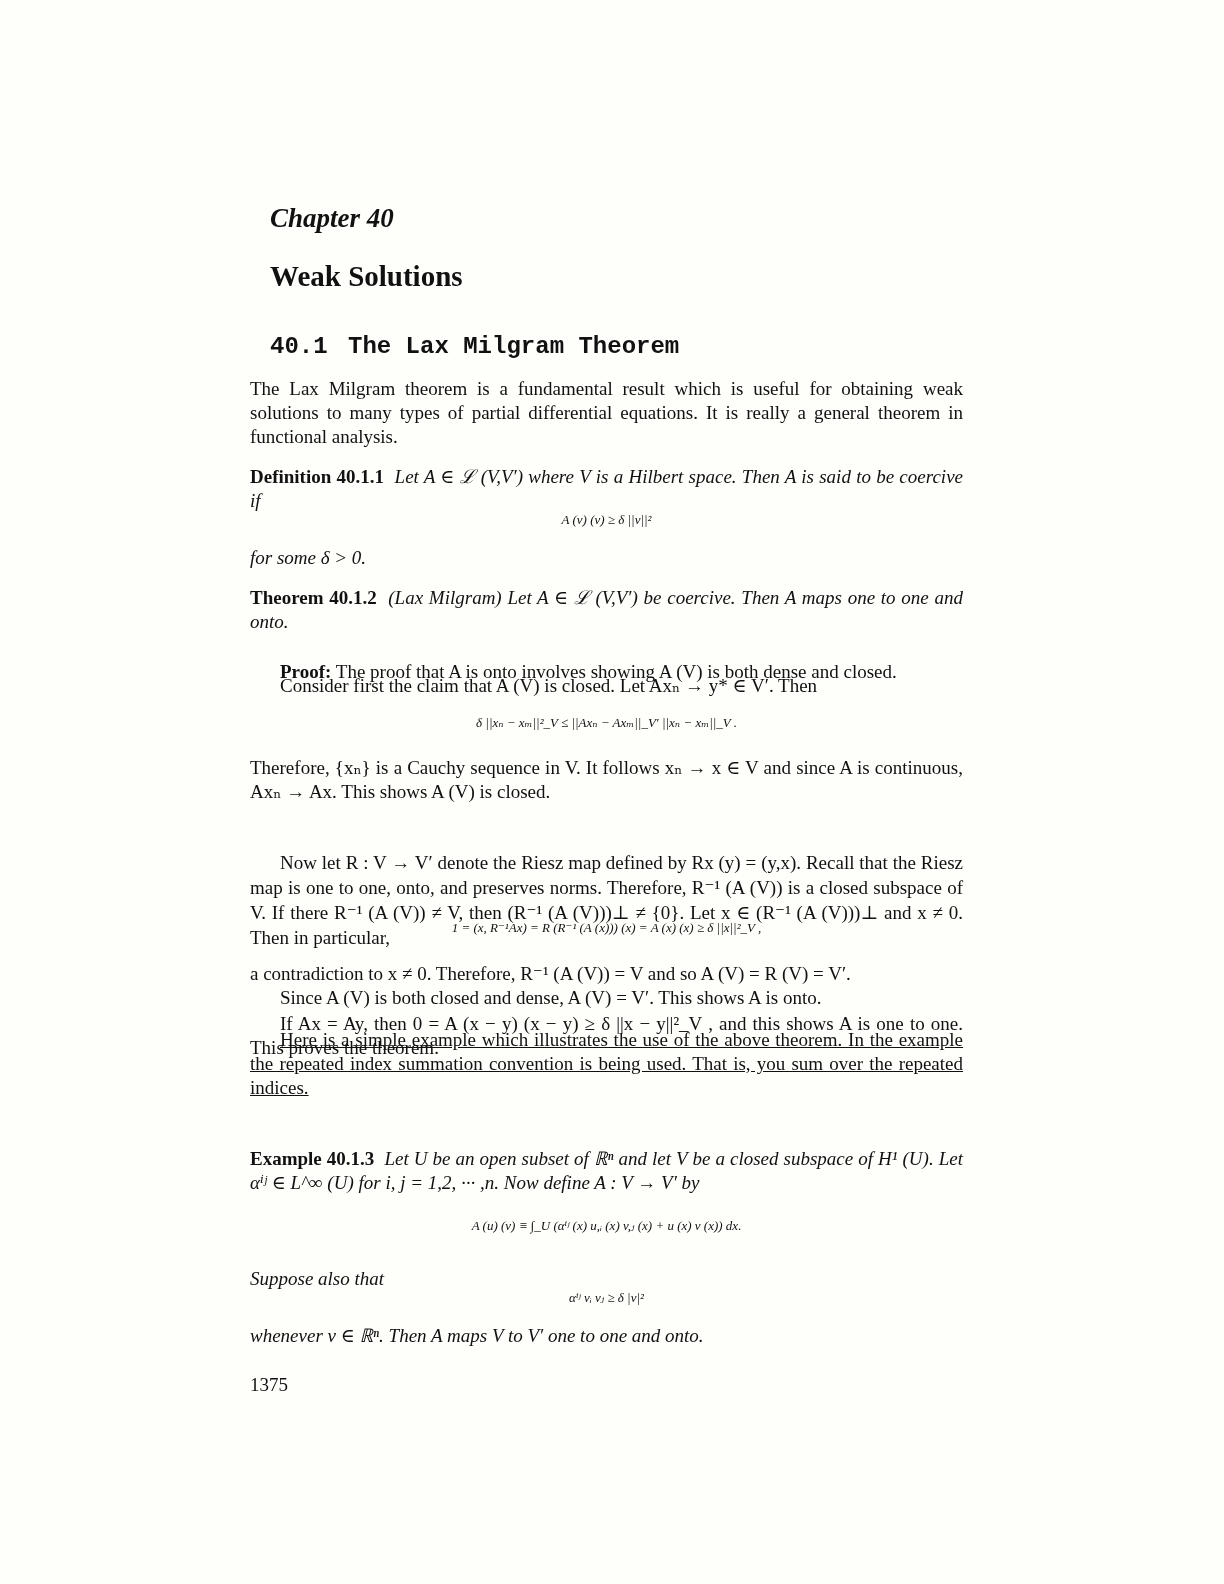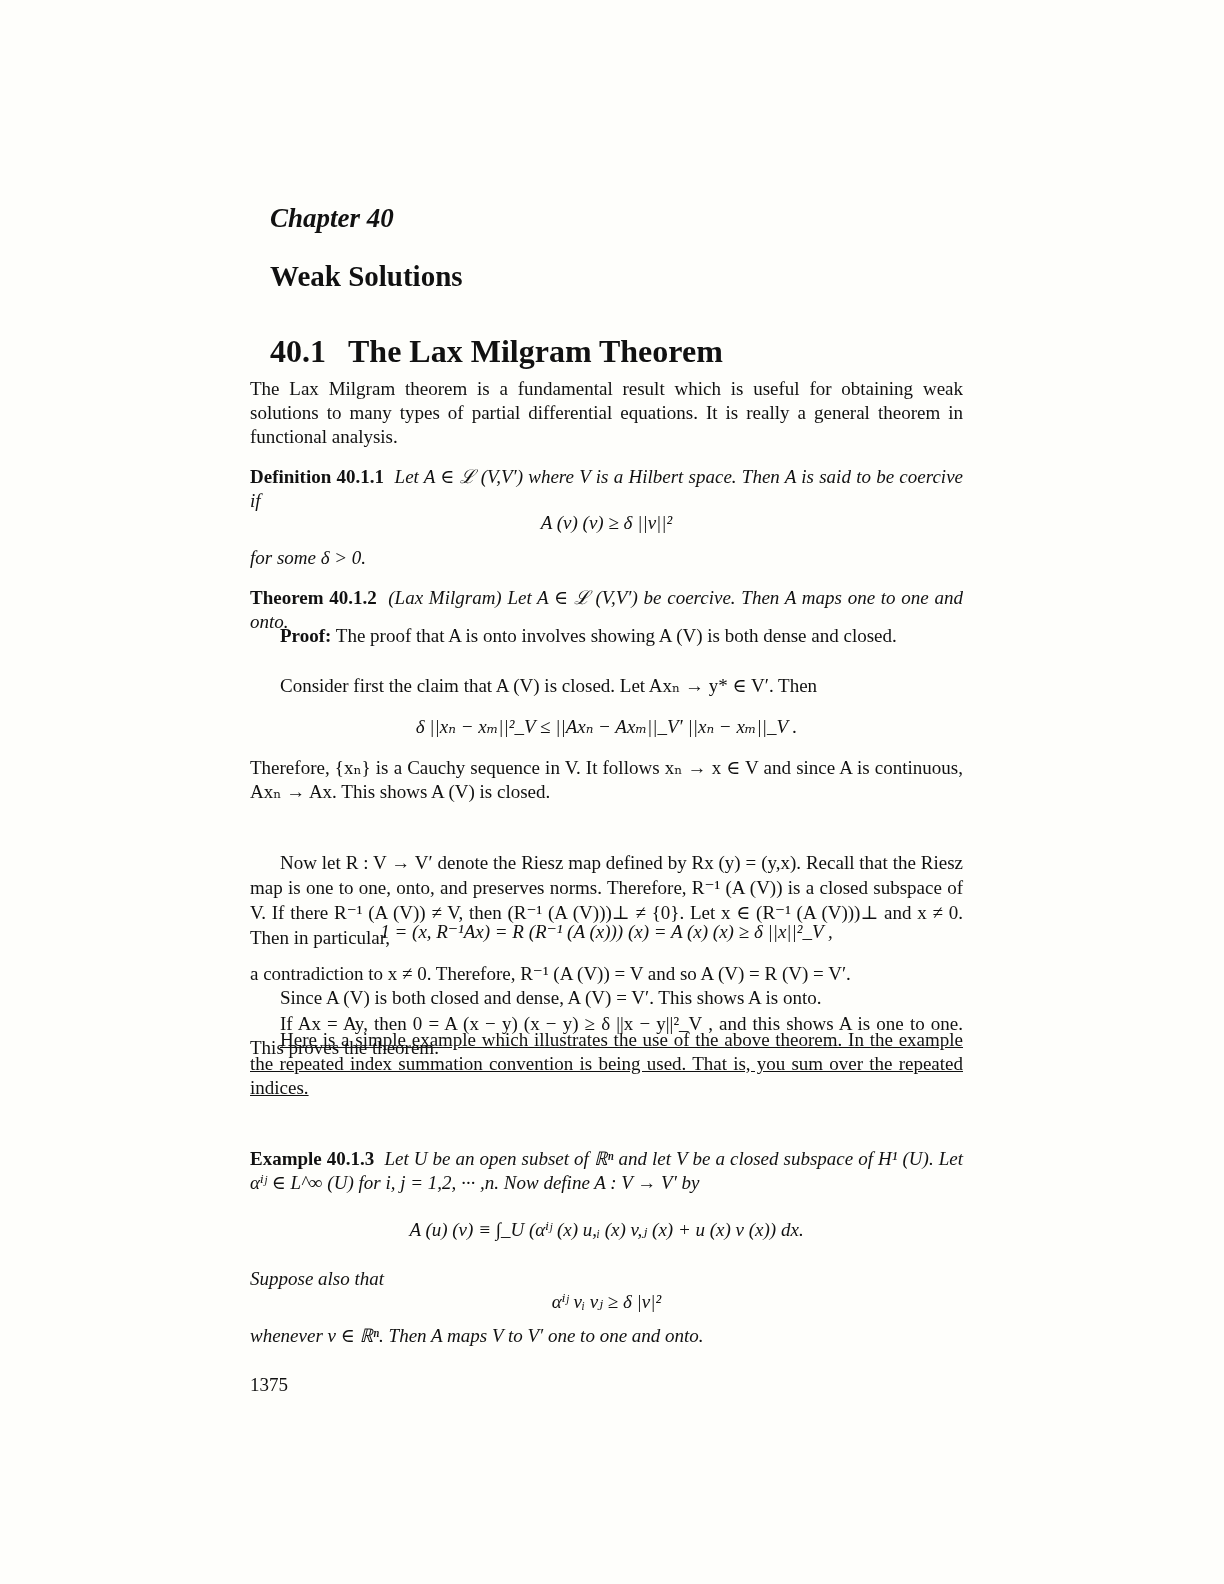--- a/index.html
+++ b/index.html
@@ -8,27 +8,27 @@
     background: #fefefb;
     font-family: "Liberation Serif", "DejaVu Serif", serif;
     color: #111;
     position: relative;
     overflow: hidden;
   }
   .page { position: absolute; left: 250px; top: 0; width: 713px; }
   .abs { position: absolute; }
   .chapter-label { left: 20px; top: 203px; font-size: 27px; font-weight: bold; white-space: nowrap; font-style: italic; }
   .chapter-title { left: 20px; top: 260px; font-size: 29px; font-weight: bold; white-space: nowrap; }
-  .section-title { left: 20px; top: 333px; font-size: 32px; font-weight: bold; white-space: nowrap; }
+  .section-title { left: 20px; top: 333px; font-size: 24px; font-weight: bold; white-space: nowrap; font-family: Liberation Mono, monospace; }
   .section-title .num { display: inline-block; width: 78px; }
   .para { font-size: 19px; line-height: 24px; text-align: justify; left: 0; width: 713px; }
   .indent { text-indent: 30px; }
   .it { font-style: italic; }
   .bf { font-weight: bold; font-style: normal; }
-  .eq { font-size: 19px; white-space: nowrap; text-align: center; left: 0; width: 713px; font-style: italic; }
+  .eq { font-size: 13px; white-space: nowrap; text-align: center; left: 0; width: 713px; font-style: italic; }
   .proofblock { left: 30px; width: 683px; }
   .pagenum { left: 0; width: 713px; top: 1374px; font-size: 19px; }
 </style>
 </head>
 <body>
 
 <div class="page">
 
   <div class="abs chapter-label">Chapter 40</div>
   <div class="abs chapter-title">Weak Solutions</div>
@@ -43,21 +43,21 @@
     <span class="it">Let A ∈ ℒ (V,V′) where V is a Hilbert space. Then A is said to be coercive if</span>
   </div>
   <div class="abs eq" style="top:512px;">A (v) (v) ≥ δ ||v||²</div>
   <div class="abs para it" style="top:546px;">for some δ &gt; 0.</div>
 
   <div class="abs para" style="top:586px;">
     <span class="bf">Theorem 40.1.2</span>&nbsp;
     <span class="it">(Lax Milgram) Let A ∈ ℒ (V,V′) be coercive. Then A maps one to one and onto.</span>
   </div>
 
-  <div class="abs para proofblock" style="top:624px;">
+  <div class="abs para proofblock" style="top:660px;">
     <span class="bf">Proof:</span>
     <span>The proof that A is onto involves showing A (V) is both dense and closed.</span>
   </div>
   <div class="abs para proofblock" style="top:674px;">Consider first the claim that A (V) is closed. Let Axₙ → y* ∈ V′. Then</div>
   <div class="abs eq" style="top:715px;">δ ||xₙ − xₘ||²_V ≤ ||Axₙ − Axₘ||_V′ ||xₙ − xₘ||_V .</div>
 
   <div class="abs para" style="top:756px;">Therefore, {xₙ} is a Cauchy sequence in V. It follows xₙ → x ∈ V and since A is continuous, Axₙ → Ax. This shows A (V) is closed.</div>
   <div class="abs para indent" style="top:804px; line-height:25px;margin-top:46px;">Now let R : V → V′ denote the Riesz map defined by Rx (y) = (y,x). Recall that the Riesz map is one to one, onto, and preserves norms. Therefore, R⁻¹ (A (V)) is a closed subspace of V. If there R⁻¹ (A (V)) ≠ V, then (R⁻¹ (A (V)))⊥ ≠ {0}. Let x ∈ (R⁻¹ (A (V)))⊥ and x ≠ 0. Then in particular,</div>
 
   <div class="abs eq" style="top:920px;">1 = (x, R⁻¹Ax) = R (R⁻¹ (A (x))) (x) = A (x) (x) ≥ δ ||x||²_V ,</div>

